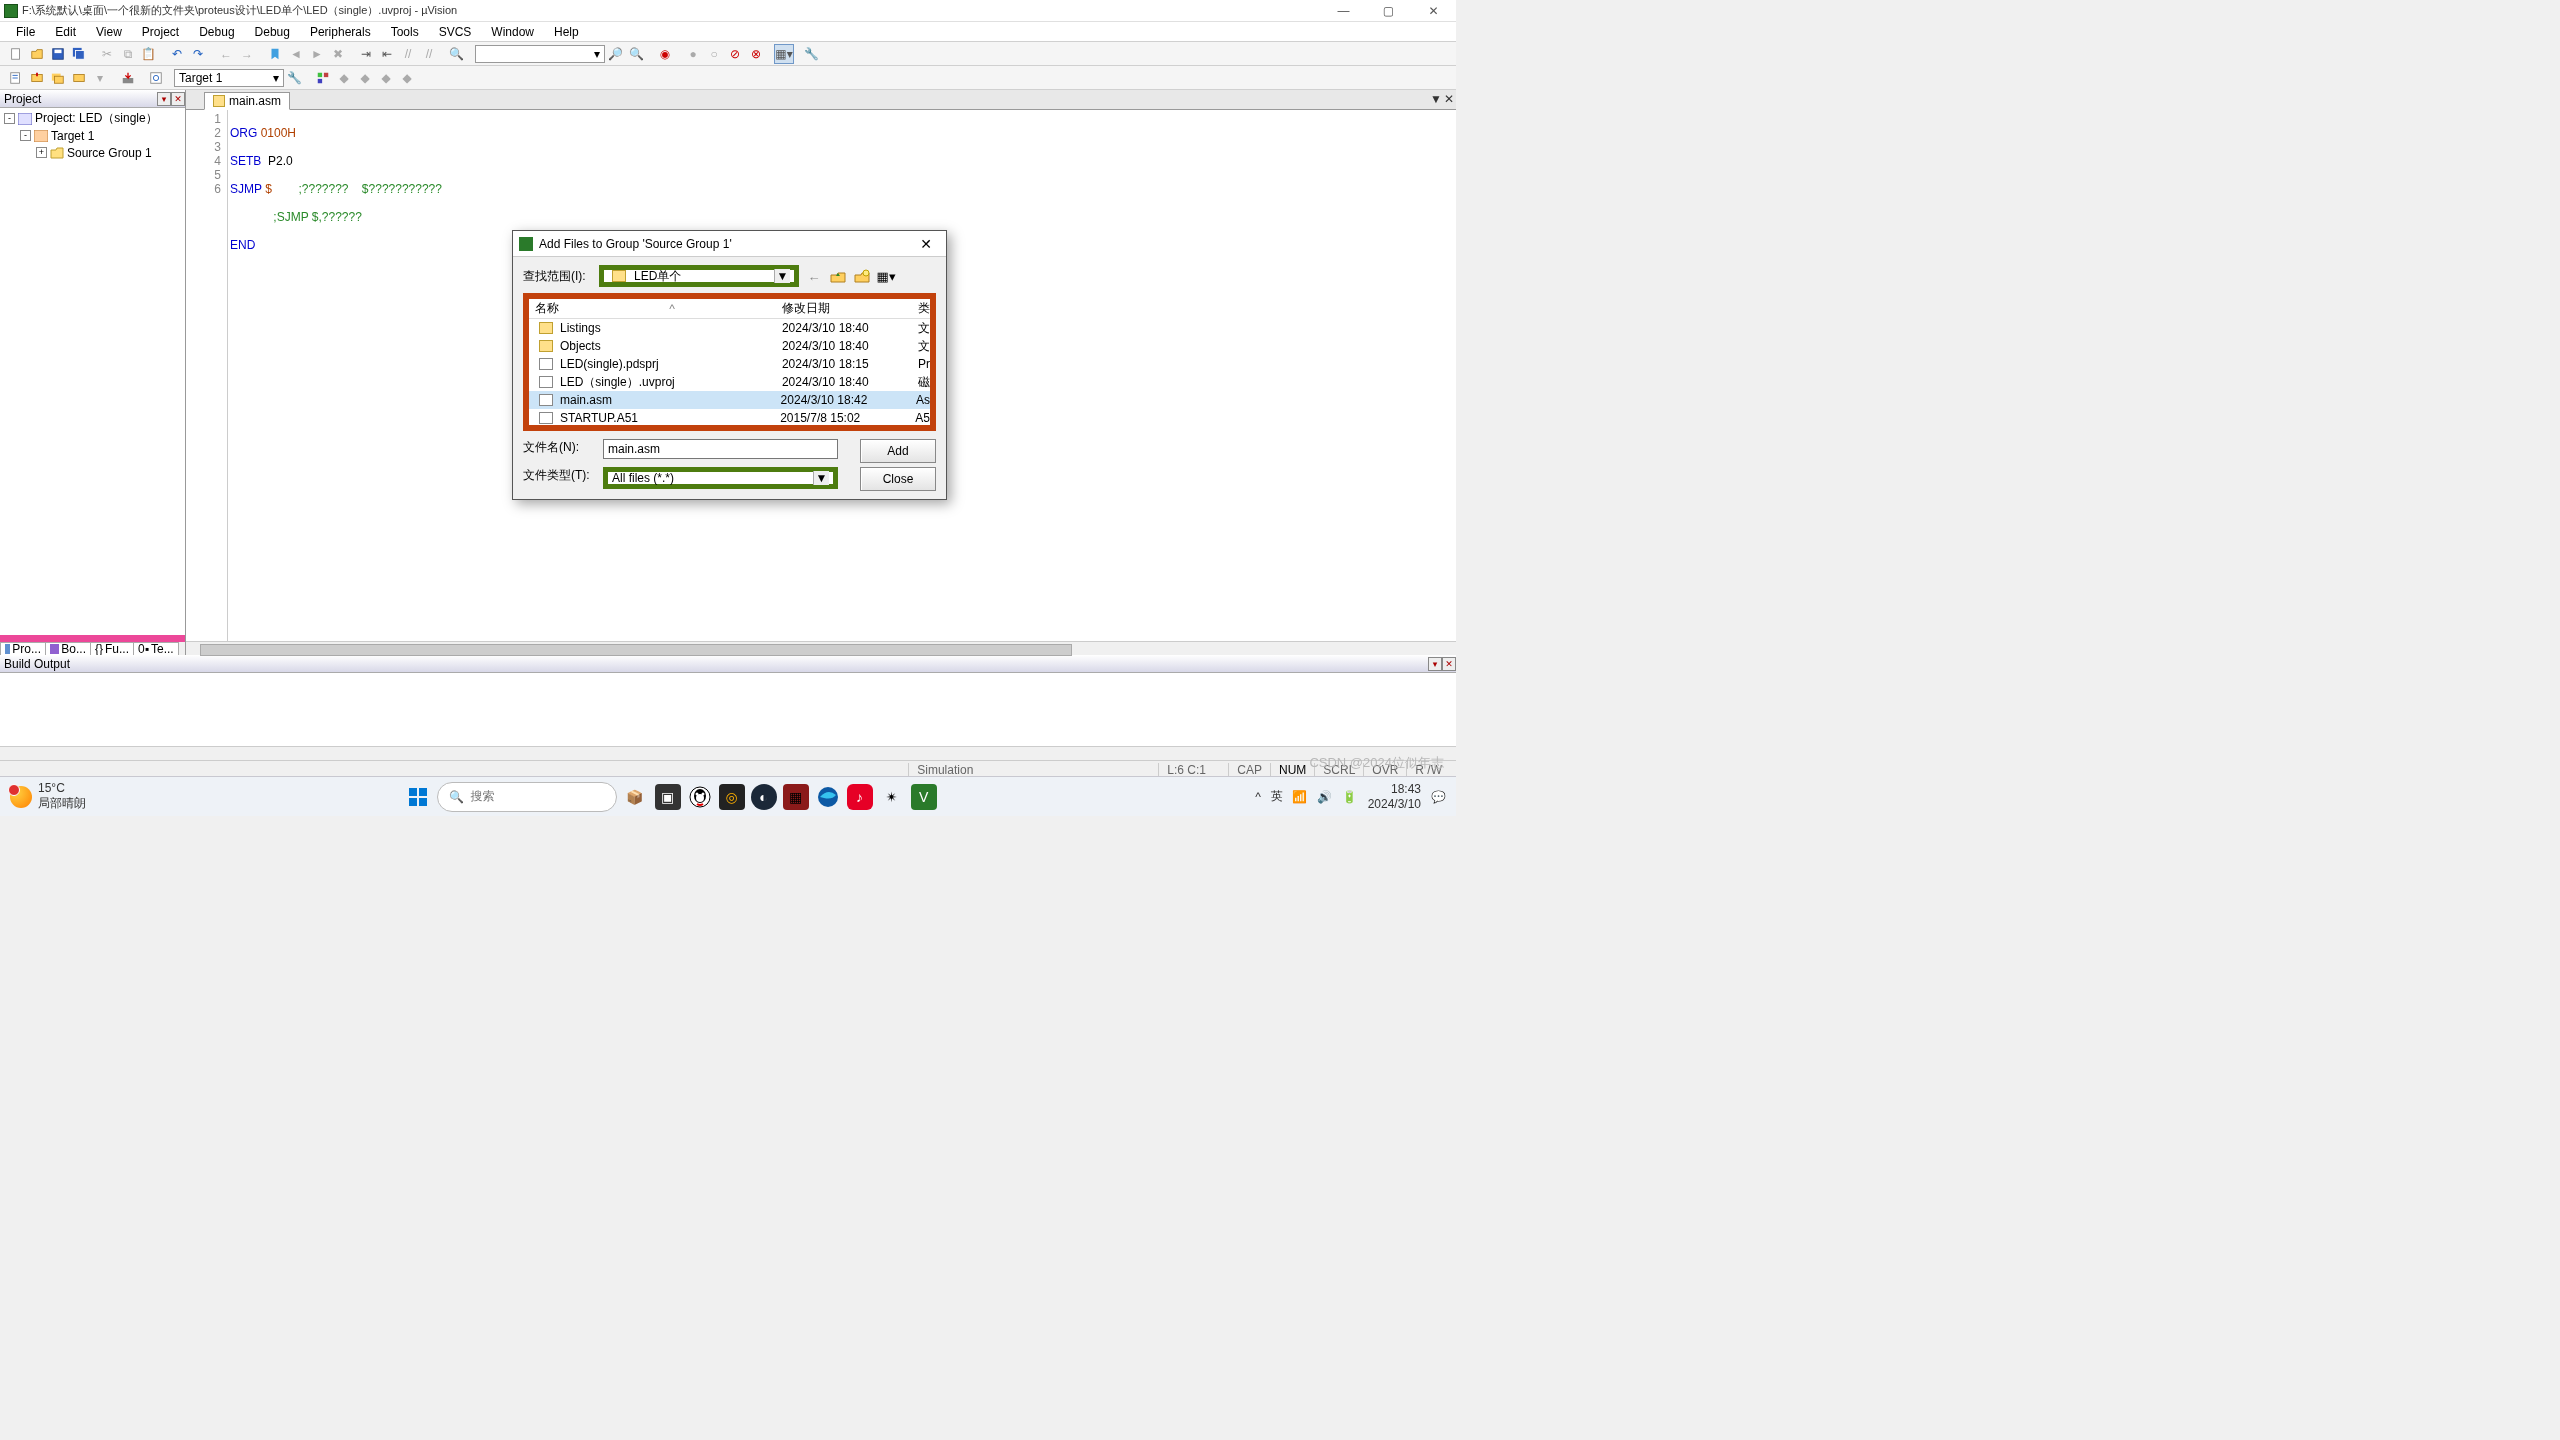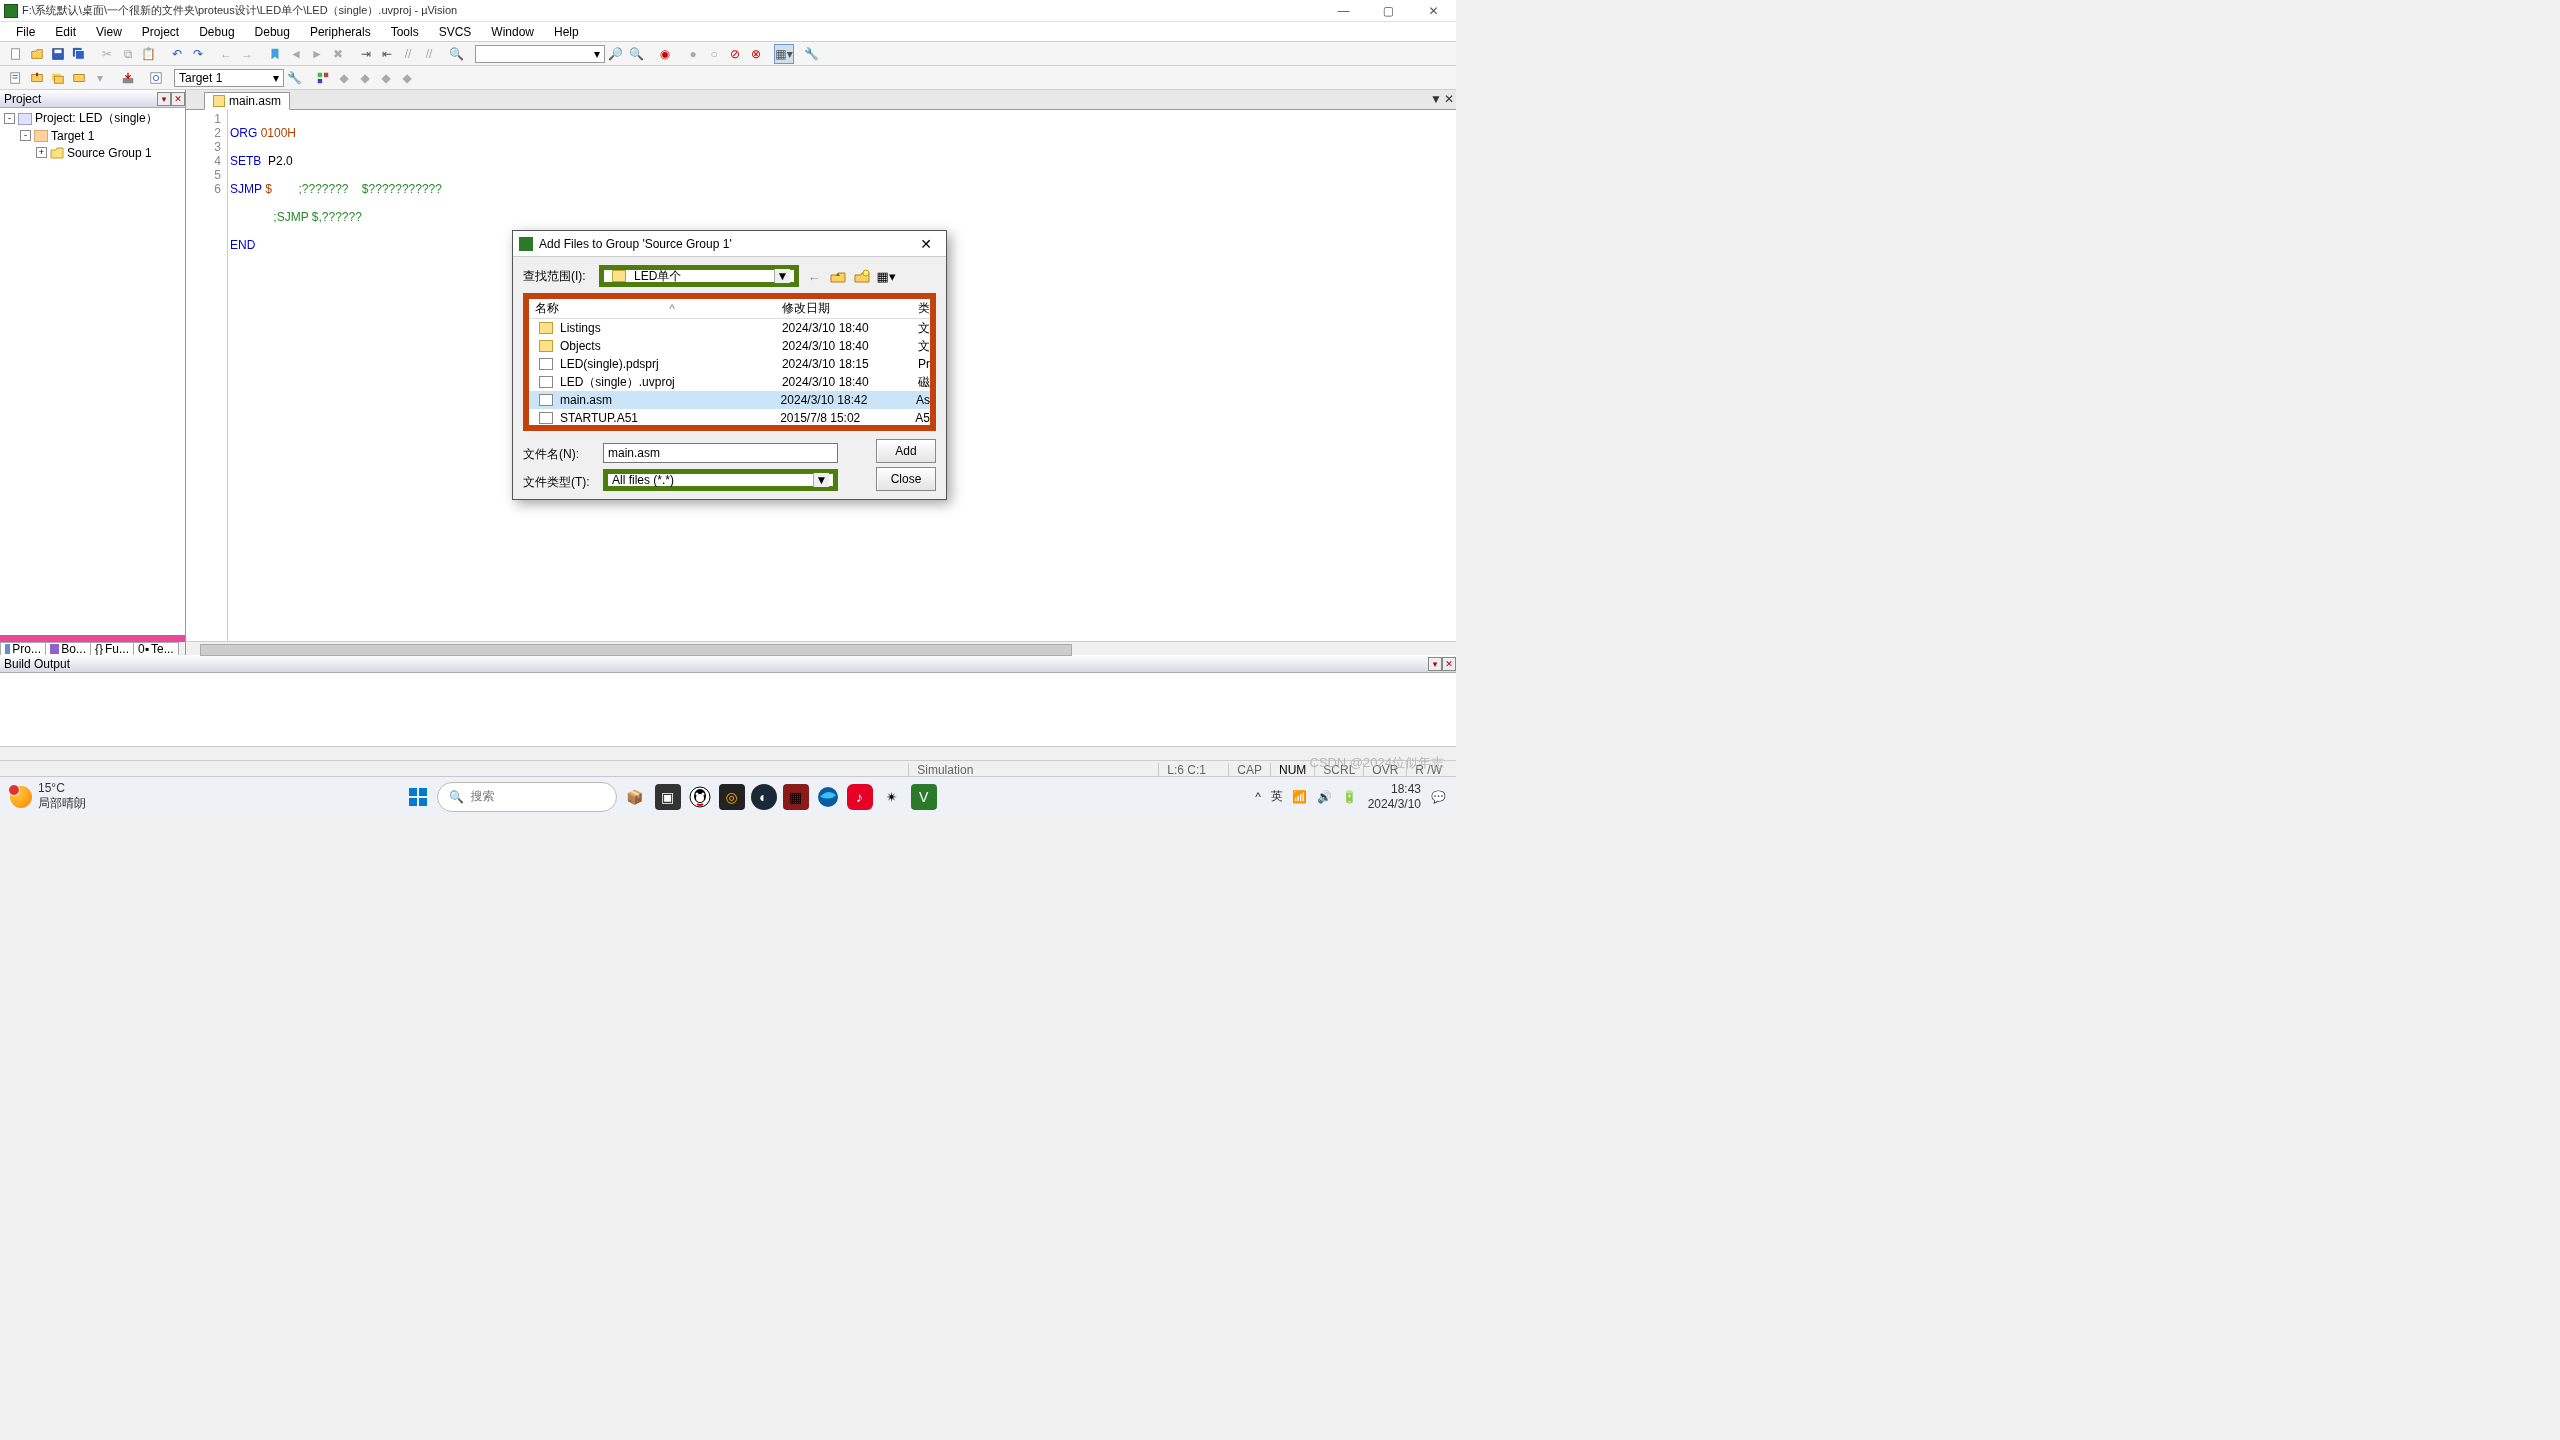--- a/index.html
+++ b/index.html
@@ -61,22 +61,22 @@
 .fl-header{display:flex;background:#fff;border-bottom:1px solid #ddd;height:20px;align-items:center;font-size:12px}
 .fl-col-name{width:260px;padding-left:6px;display:flex;align-items:center;gap:3px}
 .fl-col-date{width:140px}
 .fl-col-type{flex:1}
 .fl-row{display:flex;height:18px;align-items:center;font-size:12px}
 .fl-row.selected{background:#cce4f7}
 .fl-ico{width:14px;height:12px;margin:0 4px;display:inline-block}
 .fold{background:#ffe08a;border:1px solid #c0a030}
 .fil{background:#fff;border:1px solid #888}
 .dlg-input{flex:0 0 235px;height:20px;border:1px solid #777;background:#fff;padding:0 4px;font-size:12px}
-.dlg-btn{width:60px;height:24px;border:1px solid #888;background:linear-gradient(#fff,#e4e4e4);font-size:12px;display:flex;align-items:center;justify-content:center;box-shadow:1px 1px 0 #fff inset}
-.dlg-bottom{display:flex;align-items:flex-end;gap:10px;margin-top:8px}
+.dlg-btn{width:76px;height:24px;border:1px solid #888;background:linear-gradient(#fff,#e4e4e4);font-size:12px;display:flex;align-items:center;justify-content:center;box-shadow:1px 1px 0 #fff inset}
+.dlg-bottom{display:flex;align-items:flex-start;gap:10px;margin-top:8px}
 .hscroll-dlg{height:8px;background:#e8e8e8;margin:2px 0;position:relative}
 .hscroll-dlg::before{content:"";position:absolute;left:0;width:290px;height:6px;top:1px;background:#cdcdcd}
 .taskbar{position:absolute;bottom:0;left:0;right:0;height:40px;background:#eef2f7;border-top:1px solid #c8c8d0;display:flex;padding:0 10px}
 .taskbar .weather{display:flex;align-items:center;gap:6px;font-size:11px;color:#333}
 .taskbar .weather .wico{width:22px;height:22px;background:radial-gradient(circle at 30% 30%,#ffd040,#ff8000);border-radius:50%;position:relative}
 .taskbar .weather .wico::after{content:"";position:absolute;width:10px;height:10px;background:#e03030;border-radius:50%;left:-2px;top:-2px;border:1px solid #fff}
 .taskbar .center{margin:0 auto;display:flex;align-items:center;gap:6px}
 .taskbar .search{display:flex;align-items:center;height:30px;border:1px solid #bbb;border-radius:16px;background:#fff;padding:0 12px;width:180px;gap:6px;color:#777}
 .tb-appico{width:26px;height:26px;border-radius:4px;display:flex;align-items:center;justify-content:center;font-size:14px}
 .taskbar .tray{display:flex;align-items:center;gap:10px;font-size:11px;color:#333}

